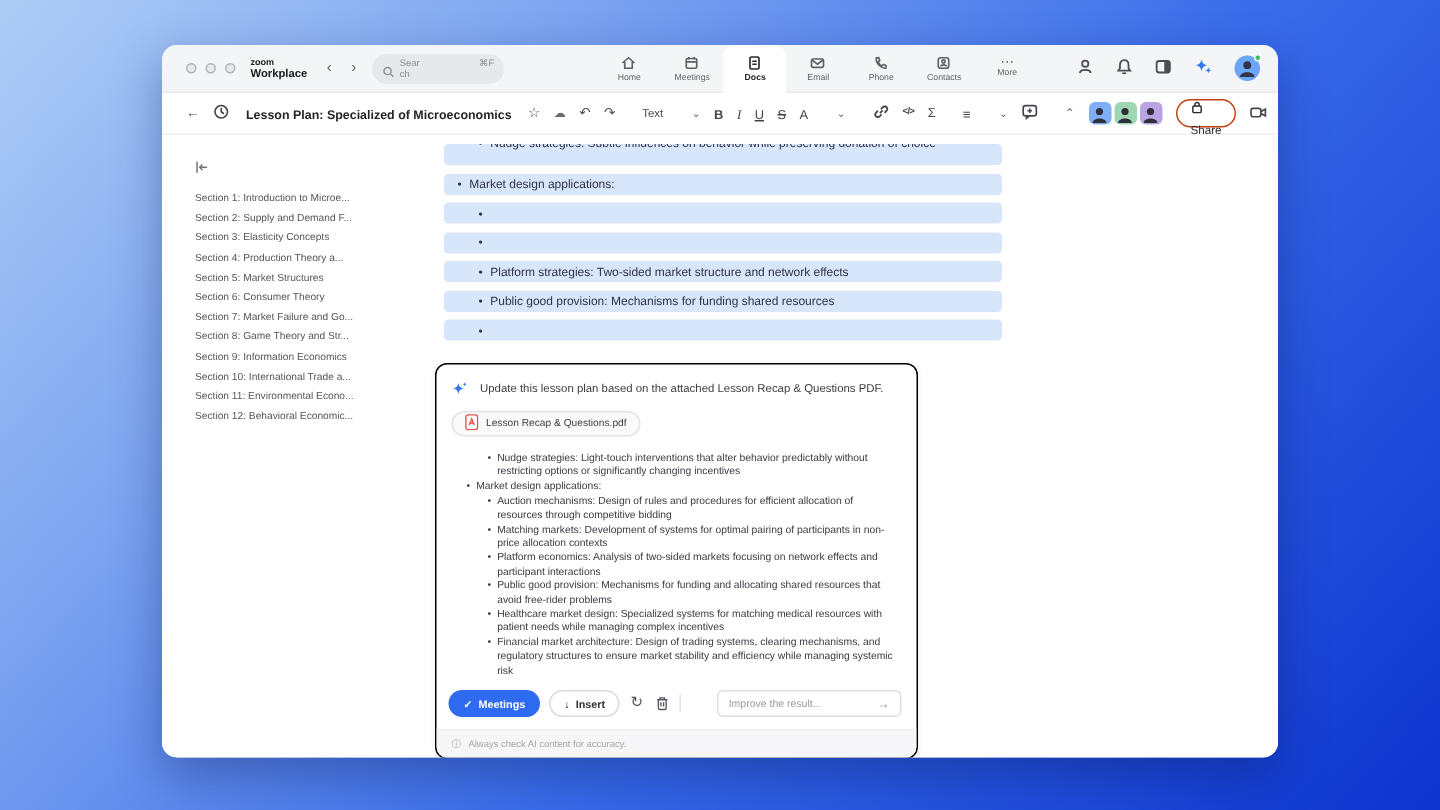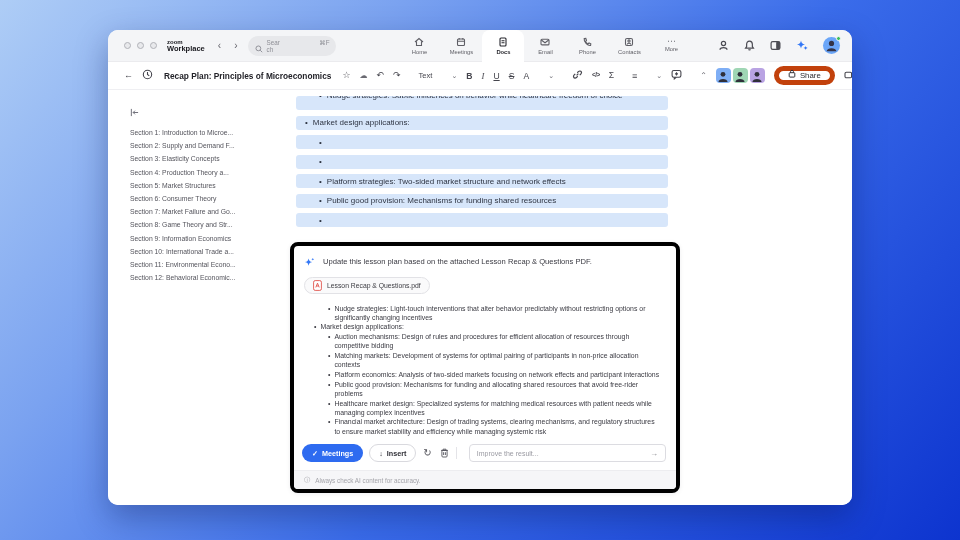--- a/index.html
+++ b/index.html
@@ -48,63 +48,63 @@
   .fmt.u { text-decoration:underline; }
   .fmt.s { text-decoration:line-through; }
   .vdiv { width:1px; height:12px; background:#e4e4e8; }
   .code-ic { font-size:6.4px; font-weight:bold; letter-spacing:-.5px; }
   .plus-circle { width:13px; height:13px; border-radius:50%; background:#2e6bf0; color:#fff;
     font-size:9px; display:flex; align-items:center; justify-content:center; line-height:1; }
   .collab { display:flex; gap:2px; margin-left:auto; }
   .cav { width:15px; height:15px; border-radius:4px; position:relative; overflow:hidden; }
   .cav svg { position:absolute; left:1.5px; top:2px; }
   .cav.c1 { background:#7eaef5; } .cav.c2 { background:#9fd6b4; } .cav.c3 { background:#b9a3e3; }
-  .share-btn { display:flex; align-items:flex-end; gap:4px; border:5px solid #c2410c; border-radius:11px;
-    height:19px; padding:0 9px; font-size:7.8px; color:#2b2b31; background:#fff; }
+  .share-btn { display:flex; align-items:flex-start; gap:4px; border:1px solid #c2410c; border-radius:11px;
+    height:19px; padding:0 9px; font-size:7.8px; color:#2b2b31; background:#fff;flex-direction:column; }
 
   
   .bodyarea { position:relative; height:415px; background:#fff; }
   .sidebar { position:absolute; left:0; top:0; width:180px; height:100%; padding:13px 0 0 22px; }
   .collapse-ic { color:#70707a; margin-bottom:5px; }
   .sec-item { font-size:6.8px; color:#54545c; line-height:13.2px; white-space:nowrap;
     overflow:hidden; }
 
   .content { position:absolute; left:180px; top:0; width:400px; }
   .docrows { margin-top:6px; margin-left:8px; width:372px; }
   .drow { background:#d7e6fa; border-radius:3px; height:14px; margin-bottom:5.5px;
     display:flex; align-items:center; overflow:hidden; font-size:8px; color:#2e3442;
     white-space:nowrap; }
   .drow .dot { margin:0 5px 0 0; }
   .drow.lvl1 { padding-left:9px; } .drow.lvl2 { padding-left:23px; }
   .drow.clip { align-items:flex-start; }
   .drow.clip .rtxt, .drow.clip .dot { line-height:14px; margin-top:-7px; }
 
   
-  .ai-panel { margin:15px 0 0 2px; width:390px; border:4px solid #000000; border-radius:8px;
+  .ai-panel { margin:15px 0 0 2px; width:322px; border:1px solid #000000; border-radius:8px;
     background:#fff; box-shadow:0 1px 5px rgba(20,20,40,.07); overflow:hidden; }
   .ai-head { display:flex; align-items:flex-start; gap:8px; padding:11px 12px 0 10px;
     font-size:7.6px; color:#3a3a42; }
   .chip { display:inline-flex; align-items:center; gap:5px; margin:7px 0 0 10px;
     border:1px solid #e2e2e6; background:#fafafb; border-radius:9px; height:17px; padding:0 8px;
     font-size:6.8px; color:#3c3c42; }
   .bullets { padding:9px 14px 0 6px; font-size:6.9px; line-height:9.2px; color:#3a3a42; }
   .b { display:flex; gap:4px; margin-bottom:.5px; }
   .b .dot { flex:0 0 auto; }
   .b.l1 { margin-left:14px; } .b.l2 { margin-left:28px; }
   .actions { display:flex; align-items:center; gap:6px; padding:8px 10px 0 8px; }
   .btn-replace { display:flex; align-items:center; gap:4px; background:#2e6bf0; color:#fff;
     border:none; border-radius:9.5px; height:18px; padding:0 10px; font-size:7.2px;
     font-family:inherit; font-weight:bold; }
   .btn-insert { display:flex; align-items:center; gap:4px; background:#fff; color:#2f2f36;
     border:1px solid #d9d9de; border-radius:9.5px; height:18px; padding:0 9px; font-size:7.2px;
     font-family:inherit; font-weight:bold; }
   .icon-btn { background:none; border:none; color:#55555c; font-size:10px; line-height:1;
     padding:0 1px; display:flex; align-items:center; }
   .improve { flex:1; display:flex; align-items:center; border:1px solid #dcdce1; border-radius:4px;
-    height:18px; padding:0 7px; margin-left:6px; }
+    height:18px; padding:0 7px; margin-left:18px; }
   .improve input { flex:1; border:none; outline:none; background:transparent; font-size:7px;
     color:#4a4a50; font-family:inherit; }
   .improve input::placeholder { color:#9a9aa2; }
   .improve .arrow { color:#8b8b92; font-size:8px; }
   .ai-foot { margin-top:8px; height:19px; background:#f6f6f8; border-top:1px solid #ededf0;
     display:flex; align-items:center; gap:5px; padding:0 10px; font-size:6.3px; color:#a3a3a9; }
 </style>
 </head>
 <body>
 
@@ -223,21 +223,21 @@
         </span>
       </div>
     </div>
 
     <div class="toolbar">
       <span class="tb-ic">←</span>
       <span class="tb-ic"><svg width="11" height="11" viewBox="0 0 10 10" fill="none" stroke="#45454d" stroke-width="1">
             <circle cx="5" cy="5" r="3.8"></circle>
             <path d="M5 2.8 V5 L6.6 6.2"></path>
           </svg></span>
-      <span class="doc-title">Recap Plan: Principles of Microeconomics</span>
+      <span class="doc-title">Lesson Plan: Specialized of Microeconomics</span>
       <span class="tb-ic">☆</span>
       <span class="tb-ic" style="font-size:8px;color:#6a6a72;">☁</span>
       <span class="tb-ic">↶</span>
       <span class="tb-ic">↷</span>
       <div class="vdiv"></div>
       <span class="tsel">
         <span>Text</span>
         <span class="chev">⌄</span>
       </span>
       <span class="fmt" style="font-weight:bold;">B</span>
@@ -335,21 +335,21 @@
         <div class="sec-item">Section 9: Information Economics</div>
         <div class="sec-item">Section 10: International Trade a...</div>
         <div class="sec-item">Section 11: Environmental Econo...</div>
         <div class="sec-item">Section 12: Behavioral Economic...</div>
       </div>
 
       <div class="content">
         <div class="docrows">
           <div class="drow lvl2 clip">
               <span class="dot">•</span>
-              <span class="rtxt">Nudge strategies: Subtle influences on behavior while healthcare freedom of choice</span>
+              <span class="rtxt">Nudge strategies: Subtle influences on behavior while preserving donation of choice</span>
             </div>
           <div class="drow lvl1">
               <span class="dot">•</span>
               <span class="rtxt">Market design applications:</span>
             </div>
           <div class="drow lvl2">
               <span class="dot">•</span>
             </div>
           <div class="drow lvl2">
               <span class="dot">•</span>

